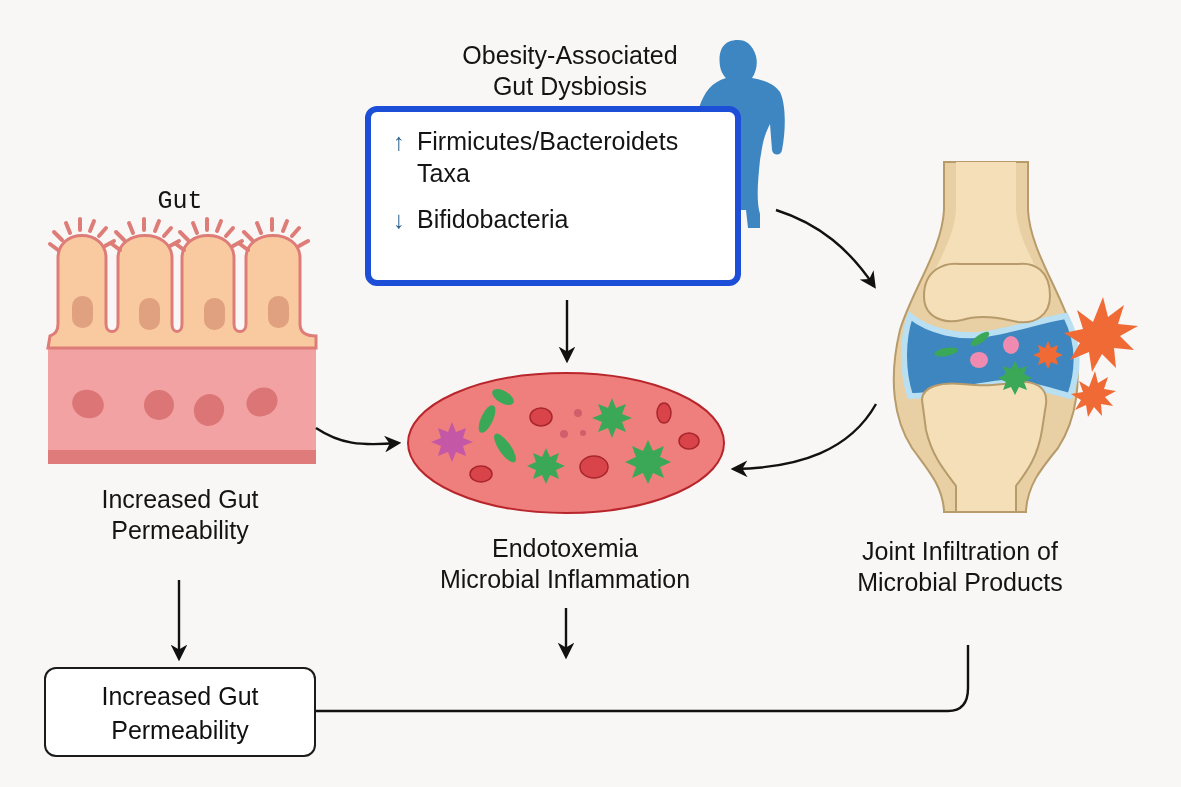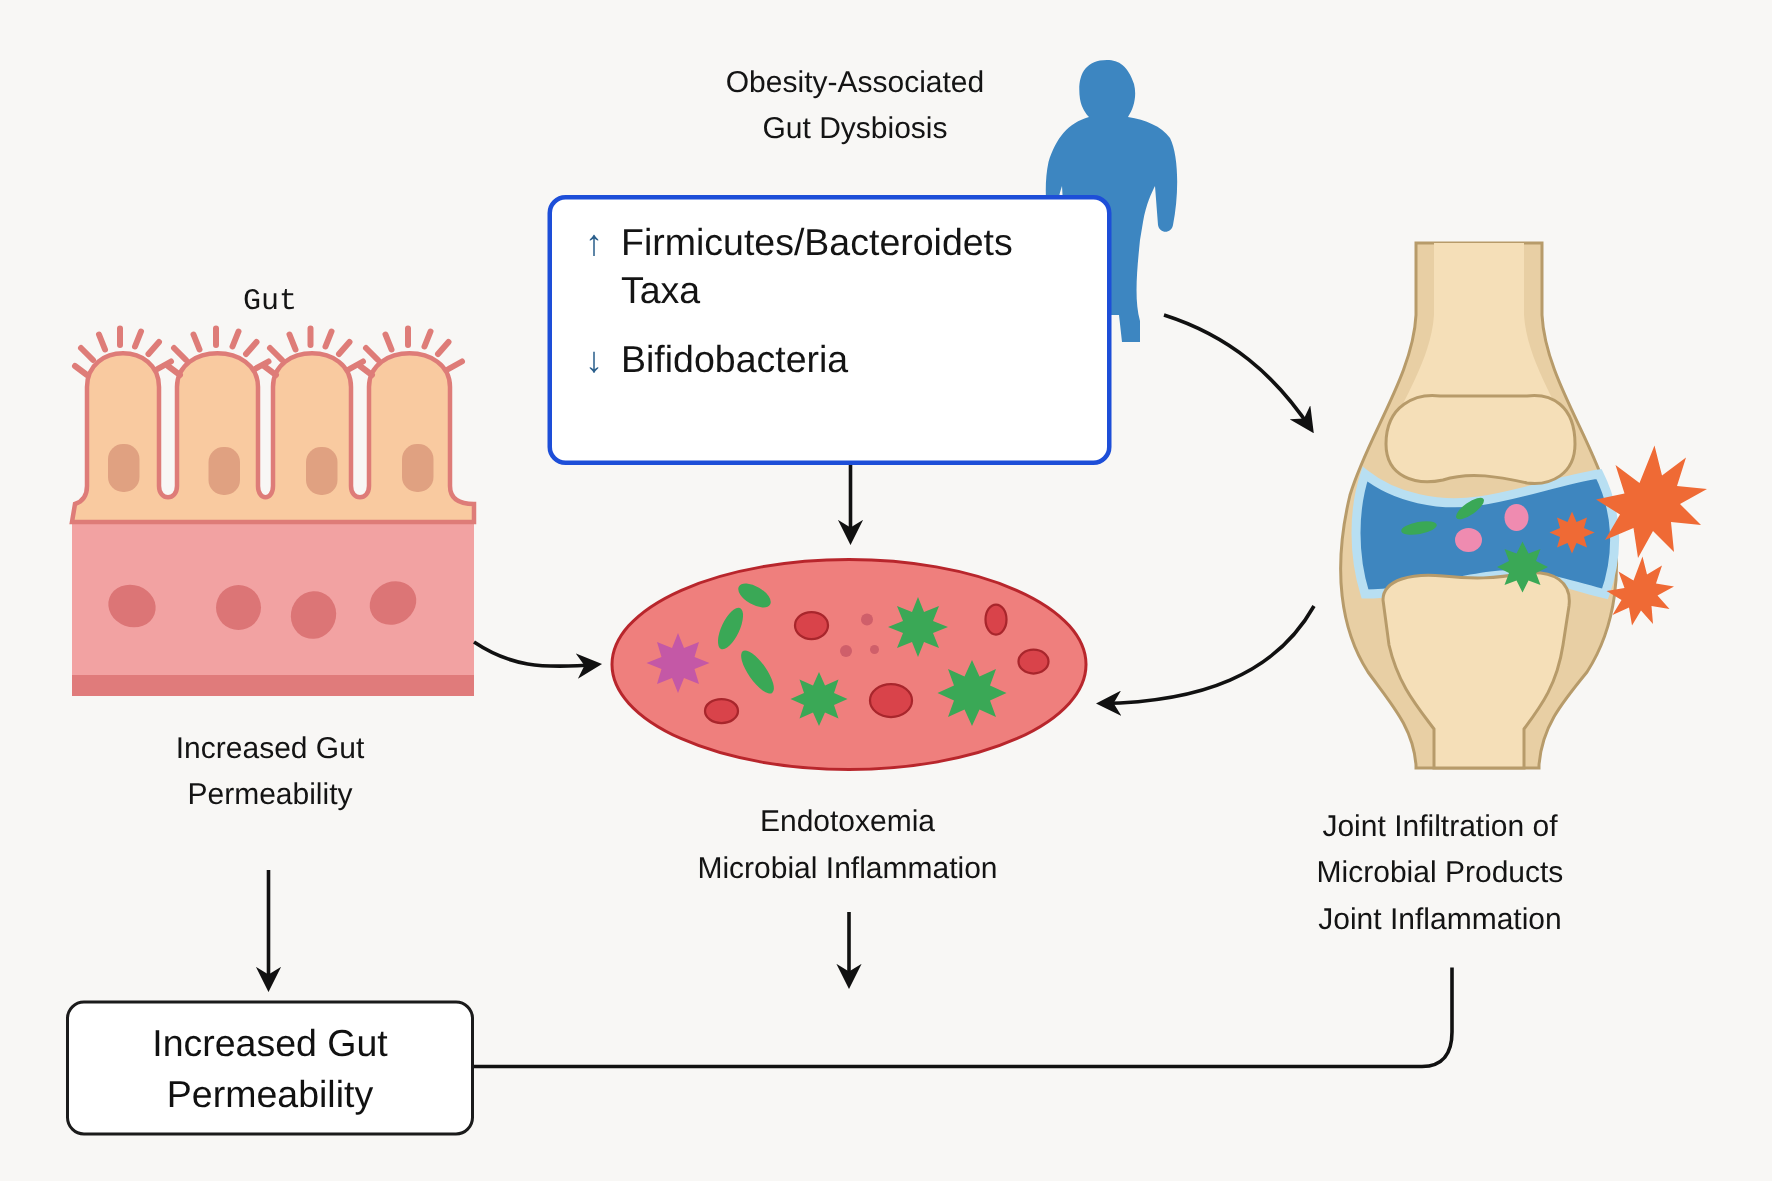--- a/index.html
+++ b/index.html
@@ -4,27 +4,27 @@
 <style>
   html, body { margin: 0; padding: 0; }
   body {
     width: 1181px; height: 787px; position: relative; overflow: hidden;
     background: #f8f7f5;
     font-family: "Liberation Sans", "DejaVu Sans", sans-serif;
     color: #111;
   }
   #stage { position: absolute; left: 0; top: 0; width: 1181px; height: 787px; }
   .lbl {
-    position: absolute; text-align: center; font-size: 20px; line-height: 31px;
+    position: absolute; text-align: center; font-size: 25px; line-height: 31px;
     color: #141414; white-space: nowrap;
   }
   .lbl span { display: block; }
   .dys-box {
-    position: absolute; left: 365px; top: 130px; width: 376px; height: 180px;
-    box-sizing: border-box; border: 3px solid #1d4ed8; border-radius: 12px;
+    position: absolute; left: 365px; top: 106px; width: 376px; height: 180px;
+    box-sizing: border-box; border: 6px solid #1d4ed8; border-radius: 12px;
     background: #ffffff;
   }
   .dys-row { position: absolute; left: 22px; font-size: 25px; line-height: 30px; color: #141414; white-space: nowrap; }
   .dys-row .arr { display: inline-block; width: 24px; color: #2b5f8c; font-weight: bold; font-size: 24px; }
   .out-box {
     position: absolute; left: 44px; top: 667px; width: 272px; height: 90px;
     box-sizing: border-box; border: 2px solid #1b1b1b; border-radius: 12px;
     background: #ffffff; text-align: center; font-size: 25px; line-height: 34px;
     padding-top: 10px;
   }
@@ -172,19 +172,18 @@
 </div>
 
 <div class="lbl" style="left:410px; top:533px; width:310px;">
   <span>Endotoxemia</span>
   <span>Microbial Inflammation</span>
 </div>
 
 <div class="lbl" style="left:820px; top:536px; width:280px;">
   <span>Joint Infiltration of</span>
   <span>Microbial Products</span>
-  <span>Joint Inflammation</span>
 </div>
 
 <div class="out-box">
   <span>Increased Gut</span>
   <span>Permeability</span>
 </div>
 
 </body></html>

